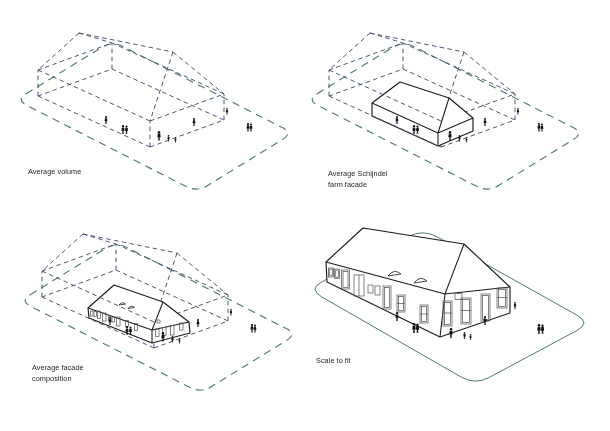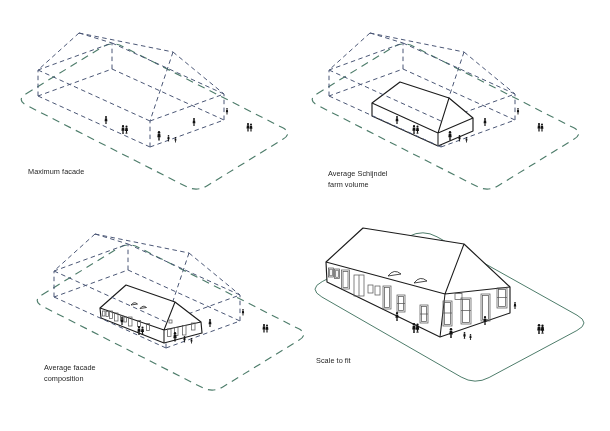--- a/index.html
+++ b/index.html
@@ -48,21 +48,21 @@
         <use href="#person-glyph" transform="translate(175.5,137) scale(0.55)"></use>
         <use href="#person-glyph" transform="translate(194,118) scale(0.8)"></use>
         <use href="#person-glyph" transform="translate(227,108) scale(0.65)"></use>
         <g>
           <use href="#person-glyph" transform="translate(248,123) scale(0.85)"></use>
           <use href="#person-glyph" transform="translate(251,123.5) scale(0.8)"></use>
         </g>
       </g>
     </svg>
     <div class="label" style="left:28px;top:166px">
-      <span>Maximum facade</span>
+      <span>Average volume</span>
     </div>
   </section>
 
   <section class="panel" style="left:305px;top:0">
     <svg viewBox="0 0 305 215" width="305" height="215">
       <g transform="translate(-14,0)">
         <path class="site" d="M26.2,93.7 L101.8,47.3 Q112,41 122.7,46.4 L282.3,127.6 Q293,133 282.8,139.3 L207.2,185.7 Q197,192 186.3,186.6 L26.7,105.4 Q16,100 26.2,93.7 Z"></path>
         <path class="vol" d="M150,147 L224,120 L112,69 L38,96 M38,96 L38,70 M150,147 L150,121 M224,120 L224,94 M112,69 L112,43 M150,121 L224,94 L112,43 L38,70 M79,33 L173,52 M79,33 L38,70 M79,33 L112,43 M173,52 L150,121 M173,52 L224,94"></path>
       </g>
       <g>
@@ -84,25 +84,25 @@
           <use href="#person-glyph" transform="translate(227,108) scale(0.65)"></use>
           <g>
             <use href="#person-glyph" transform="translate(248,123) scale(0.85)"></use>
             <use href="#person-glyph" transform="translate(251,123.5) scale(0.8)"></use>
           </g>
         </g>
       </g>
     </svg>
     <div class="label" style="left:23px;top:168px">
       <span>Average Schijndel</span>
-      <span>farm volume</span>
-    </div>
-  </section>
-
-  <section class="panel" style="left:16px;top:215px">
+      <span>farm facade</span>
+    </div>
+  </section>
+
+  <section class="panel" style="left:4px;top:215px">
     <svg viewBox="0 0 305 216" width="305" height="216">
       <g transform="translate(0,-14)">
         <path class="site" d="M26.2,93.7 L101.8,47.3 Q112,41 122.7,46.4 L282.3,127.6 Q293,133 282.8,139.3 L207.2,185.7 Q197,192 186.3,186.6 L26.7,105.4 Q16,100 26.2,93.7 Z"></path>
         <path class="vol" d="M150,147 L224,120 L112,69 L38,96 M38,96 L38,70 M150,147 L150,121 M224,120 L224,94 M112,69 L112,43 M150,121 L224,94 L112,43 L38,70 M79,33 L173,52 M79,33 L38,70 M79,33 L112,43 M173,52 L150,121 M173,52 L224,94"></path>
       </g>
       <g>
         <path class="house" d="M84,93 L110,70 L159,87 L185,107 L186,118 L148,128 L85,103 Z"></path>
         <path class="hline" d="M84,93 L148,115 M159,87 L148,115 M148,115 L185,107 M148,115 L148,128"></path>
         <g class="detail">
           <rect x="86.5" y="96" width="2.5" height="5"></rect>

